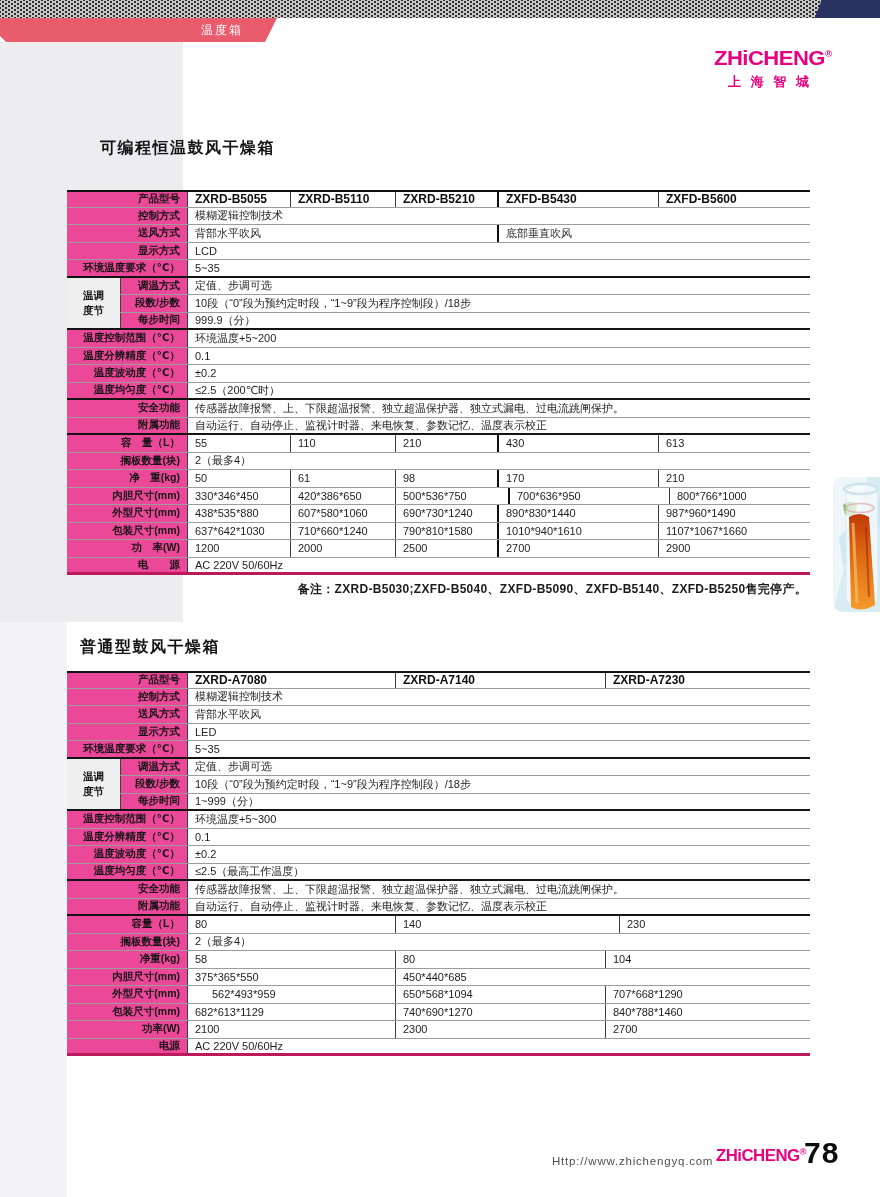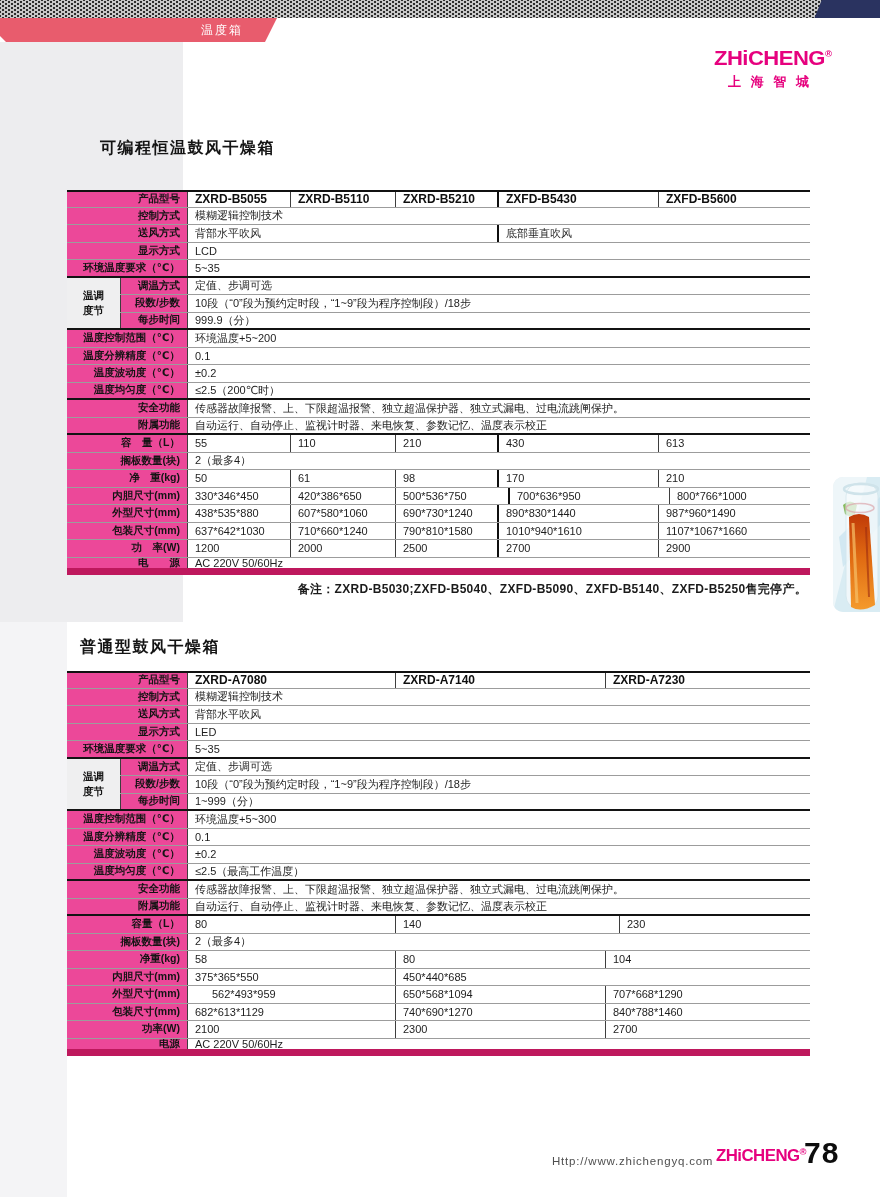--- a/index.html
+++ b/index.html
@@ -36,21 +36,21 @@
   .sec1-title{left:100px;top:138px;}
   .sec2-title{left:80px;top:637px;}
 
   
   .table{position:absolute;width:743px;background:#fff;}
   .t1{left:67px;top:190px;}
   .t2{left:67px;top:671px;}
   .trow{display:flex;box-sizing:border-box;border-bottom:1px solid #9c9c9c;}
   .trow.first{border-top:2px solid #111;}
   .trow.thick{border-bottom:2px solid #131313;}
-  .trow.last{border-bottom:7px solid #be185d;}
+  .trow.last{border-bottom:3px solid #be185d;}
   .tlabel,.tsub,.tspacer{background:#ec4899;box-sizing:border-box;flex:none;}
   .tlabel,.tsub{display:flex;align-items:center;justify-content:flex-end;padding-right:7px;
     font-weight:bold;font-size:10.5px;color:#141414;white-space:nowrap;overflow:hidden;}
   .tsub{border-left:1px solid #3e3e3e;}
   .tcell{display:flex;align-items:center;padding-left:7px;border-left:1px solid #3e3e3e;
     font-size:11px;color:#1d1d1d;box-sizing:border-box;overflow:hidden;white-space:nowrap;flex:none;}
   .tcell.thead{font-weight:bold;font-size:12px;color:#0f0f0f;}
   .tcell.cdiv{border-left-width:2px;border-left-color:#0f0f0f;}
   .tgroup{position:absolute;left:0;z-index:2;background:#efeff0;display:flex;align-items:center;
     justify-content:center;text-align:center;font-weight:bold;font-size:10.5px;line-height:1.4;

